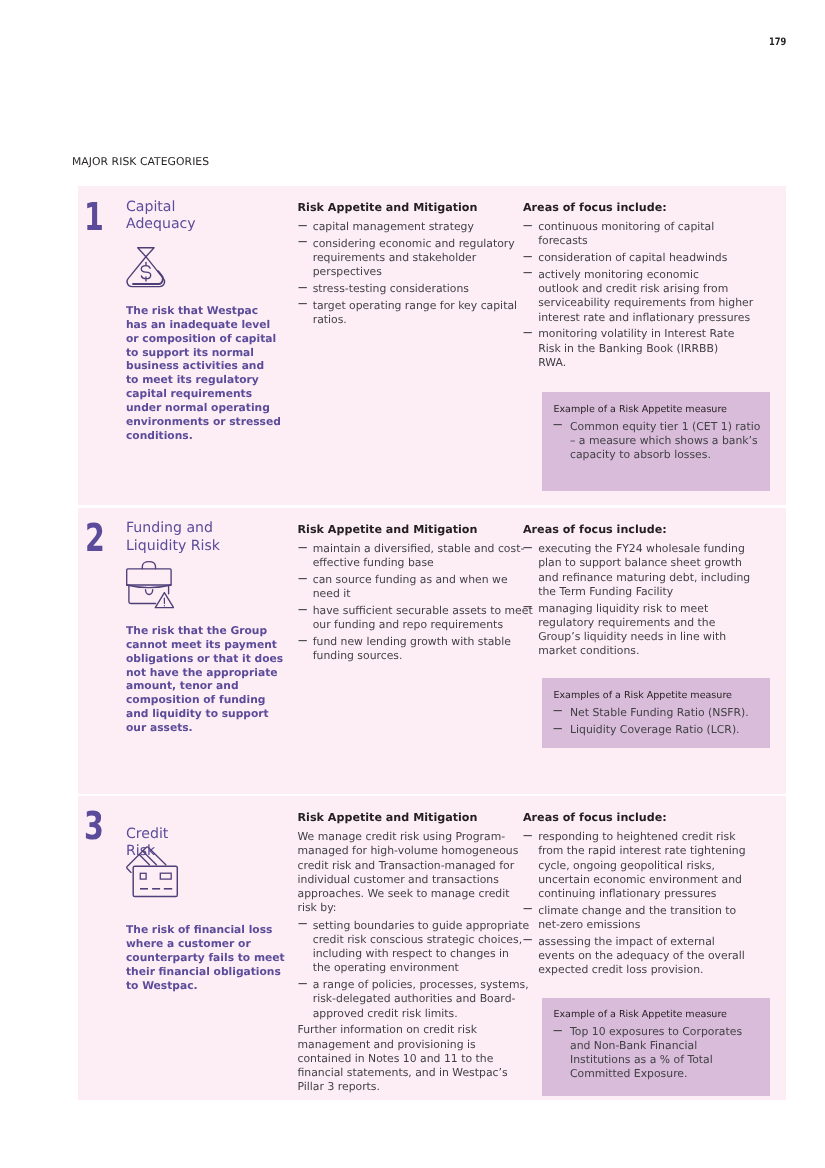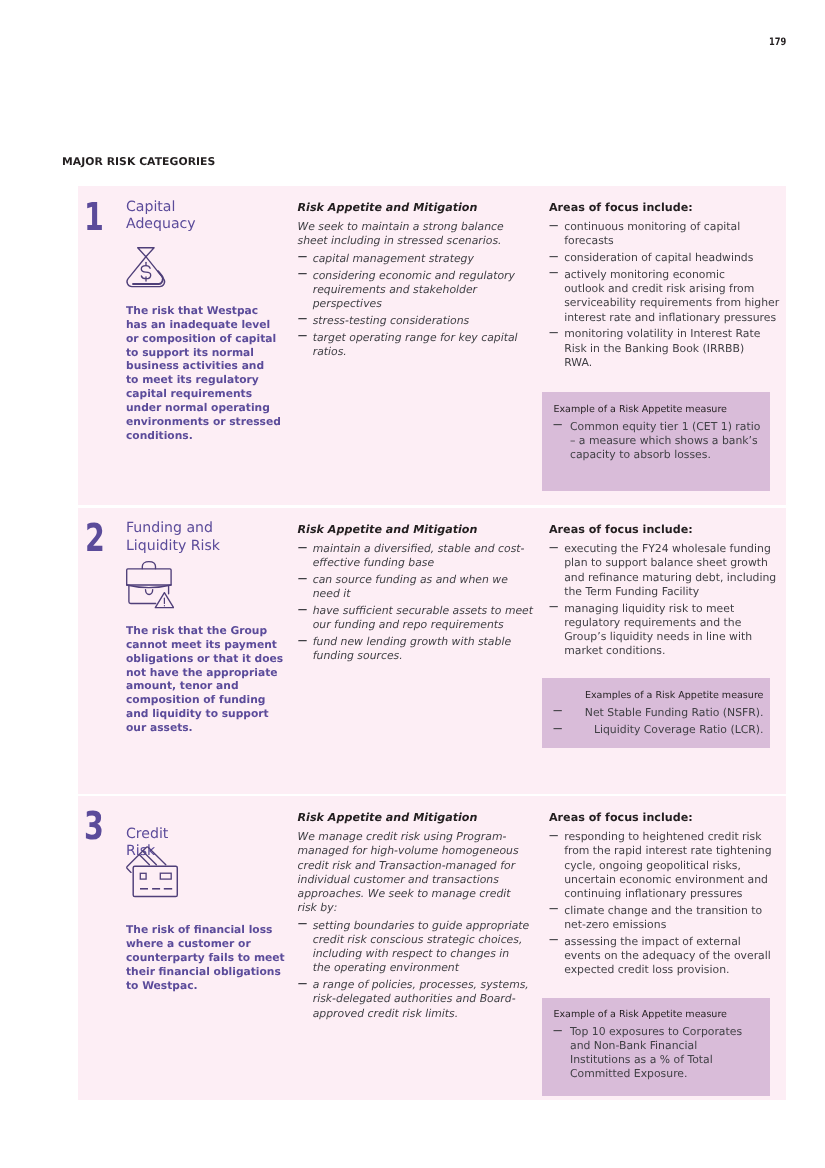--- a/index.html
+++ b/index.html
@@ -6,34 +6,34 @@
   html,body{margin:0;padding:0;}
   body{width:825px;height:1168px;background:#ffffff;
        font-family:"DejaVu Sans",sans-serif;
        -webkit-font-smoothing:antialiased;
        text-rendering:geometricPrecision;
        opacity:0.999;}
   .page{position:relative;width:825px;height:1168px;overflow:hidden;background:#fff;border-radius:15px;}
 
   .page-number{position:absolute;left:769.3px;top:36.1px;font-size:10.3px;font-weight:bold;
                color:#231f20;transform-origin:0 0;transform:scaleX(0.805);}
-  .section-title{position:absolute;left:62px;top:155.5px;font-size:10.8px;font-weight:bold;
+  .section-title{position:absolute;left:72px;top:155.5px;font-size:10.8px;font-weight:normal;
                  letter-spacing:0.05px;color:#231f20;line-height:11px;text-align:right;}
 
   .panel{position:absolute;left:78px;width:708px;background:#fdeef5;box-sizing:border-box;}
   .panel-1{top:186px;height:319px;}
   .panel-2{top:508px;height:286px;}
   .panel-3{top:796px;height:304px;}
 
   .risk-num{position:absolute;width:36px;
             font-size:38.5px;font-weight:bold;line-height:1;color:#5b4b9a;
             transform-origin:0 0;transform:scaleX(0.74);}
   .col-left{position:absolute;left:48px;top:0;width:166px;}
-  .col-mid{position:absolute;left:219.5px;top:15.4px;width:236px;font-style:italic;}
-  .col-right{position:absolute;left:471px;top:15.4px;width:236px;}
+  .col-mid{position:absolute;left:219.5px;top:15.4px;width:236px;}
+  .col-right{position:absolute;left:445px;top:15.4px;width:236px;}
 
   .risk-title{position:absolute;left:0;font-size:14.1px;font-weight:normal;line-height:17.3px;color:#5b4b9a;white-space:nowrap;}
   .icon-wrap{position:absolute;}
   .risk-def{position:absolute;left:0;font-size:10.7px;font-weight:bold;line-height:13.9px;color:#5b4b9a;white-space:nowrap;}
 
   .col-head{font-size:11.15px;font-weight:bold;color:#231f20;line-height:14.2px;white-space:nowrap;
             margin-bottom:4.6px;}
   .para{font-size:10.85px;line-height:14.2px;color:#3f3f44;margin:0 0 3.4px 0;white-space:nowrap;}
   ul.dash{list-style:none;margin:0;padding:0;}
   ul.dash li{position:relative;padding-left:15.2px;font-size:10.85px;line-height:14.2px;
@@ -69,21 +69,20 @@
   <path d="M20.3 14.6 V17.8" stroke-width="1.35"></path>
   <path d="M20.3 29.3 V33.4" stroke-width="1.35"></path>
   <path d="M24.4 20.6 C23.9 19.0 22.3 17.9 20.3 17.9 C18.0 17.9 15.6 19.1 15.6 21.4 C15.6 23.6 18.0 24.4 20.3 24.4 C22.6 24.4 25.0 25.3 25.0 27.5 C25.0 29.8 22.6 31.0 20.3 31.0 C18.2 31.0 16.2 29.9 15.7 28.3" stroke-width="1.35"></path>
 </g>
 </svg>
         </div>
     <div class="risk-def" style="top:117.8px;"><span>The risk that Westpac</span><br><span>has an inadequate level</span><br><span>or composition of capital</span><br><span>to support its normal</span><br><span>business activities and</span><br><span>to meet its regulatory</span><br><span>capital requirements</span><br><span>under normal operating</span><br><span>environments or stressed</span><br><span>conditions.</span></div>
   </div>
   <div class="col-mid">
     <div class="col-head">Risk Appetite and Mitigation</div>
-    <p class="para"><span>We seek to maintain a strong balance</span><br><span>sheet including in stressed scenarios.</span></p>
     <ul class="dash">
       <li><span class="dash-mark">—</span><span>capital management strategy</span></li>
       <li><span class="dash-mark">—</span><span>considering economic and regulatory</span><br><span>requirements and stakeholder</span><br><span>perspectives</span></li>
       <li><span class="dash-mark">—</span><span>stress-testing considerations</span></li>
       <li><span class="dash-mark">—</span><span>target operating range for key capital</span><br><span>ratios.</span></li>
     </ul>
   </div>
   <div class="col-right">
     <div class="col-head">Areas of focus include:</div>
     <ul class="dash">
@@ -133,21 +132,21 @@
       <li><span class="dash-mark">—</span><span>fund new lending growth with stable</span><br><span>funding sources.</span></li>
     </ul>
   </div>
   <div class="col-right">
     <div class="col-head">Areas of focus include:</div>
     <ul class="dash">
       <li><span class="dash-mark">—</span><span>executing the FY24 wholesale funding</span><br><span>plan to support balance sheet growth</span><br><span>and refinance maturing debt, including</span><br><span>the Term Funding Facility</span></li>
       <li><span class="dash-mark">—</span><span>managing liquidity risk to meet</span><br><span>regulatory requirements and the</span><br><span>Group’s liquidity needs in line with</span><br><span>market conditions.</span></li>
     </ul>
   </div>
-  <div class="example-box" style="top:170.1px;height:70px;text-align:right;">
+  <div class="example-box" style="top:170.1px;height:70px;">
     <div class="example-head">Examples of a Risk Appetite measure</div>
     <ul class="dash tight">
       <li><span class="dash-mark">—</span><span>Net Stable Funding Ratio (NSFR).</span></li>
       <li><span class="dash-mark">—</span><span>Liquidity Coverage Ratio (LCR).</span></li>
     </ul>
   </div>
 </div>
 
 <div class="panel panel-3">
   <div class="risk-num" style="left:6.2px;top:12.4px;">3</div>
@@ -174,20 +173,21 @@
         </div>
     <div class="risk-def" style="top:127px;"><span>The risk of financial loss</span><br><span>where a customer or</span><br><span>counterparty fails to meet</span><br><span>their financial obligations</span><br><span>to Westpac.</span></div>
   </div>
   <div class="col-mid">
     <div class="col-head">Risk Appetite and Mitigation</div>
     <p class="para"><span>We manage credit risk using Program-</span><br><span>managed for high-volume homogeneous</span><br><span>credit risk and Transaction-managed for</span><br><span>individual customer and transactions</span><br><span>approaches. We seek to manage credit</span><br><span>risk by:</span></p>
     <ul class="dash">
       <li><span class="dash-mark">—</span><span>setting boundaries to guide appropriate</span><br><span>credit risk conscious strategic choices,</span><br><span>including with respect to changes in</span><br><span>the operating environment</span></li>
       <li><span class="dash-mark">—</span><span>a range of policies, processes, systems,</span><br><span>risk-delegated authorities and Board-</span><br><span>approved credit risk limits.</span></li>
     </ul>
+    <p class="para"><span>Further information on credit risk</span><br><span>management and provisioning is</span><br><span>contained in Notes 10 and 11 to the</span><br><span>financial statements, and in Westpac’s</span><br><span>Pillar 3 reports.</span></p>
   </div>
   <div class="col-right">
     <div class="col-head">Areas of focus include:</div>
     <ul class="dash">
       <li><span class="dash-mark">—</span><span>responding to heightened credit risk</span><br><span>from the rapid interest rate tightening</span><br><span>cycle, ongoing geopolitical risks,</span><br><span>uncertain economic environment and</span><br><span>continuing inflationary pressures</span></li>
       <li><span class="dash-mark">—</span><span>climate change and the transition to</span><br><span>net-zero emissions</span></li>
       <li><span class="dash-mark">—</span><span>assessing the impact of external</span><br><span>events on the adequacy of the overall</span><br><span>expected credit loss provision.</span></li>
     </ul>
   </div>
   <div class="example-box" style="top:201.5px;height:98.6px;">

